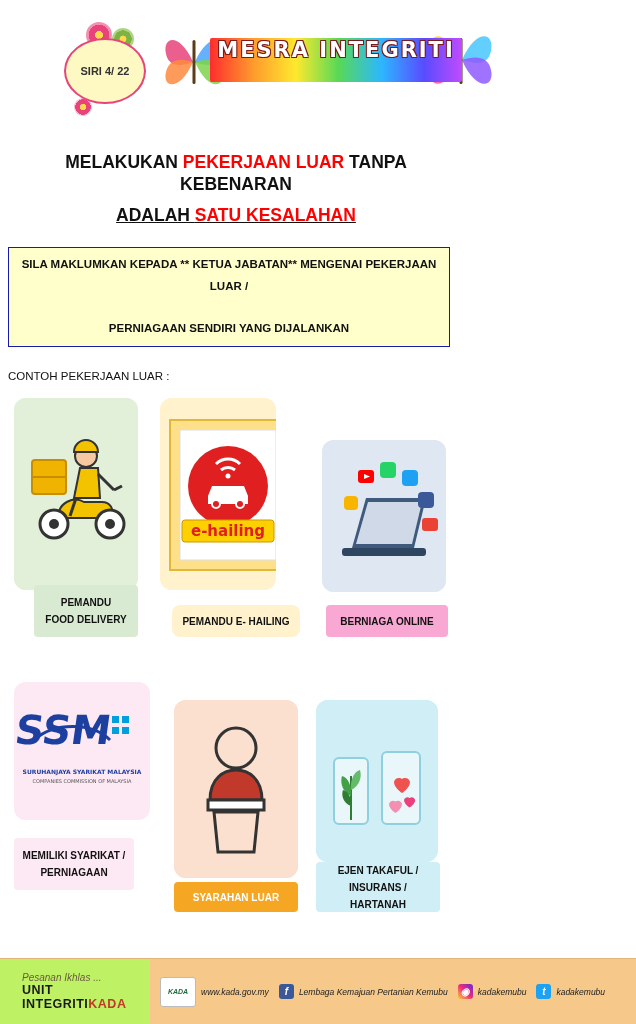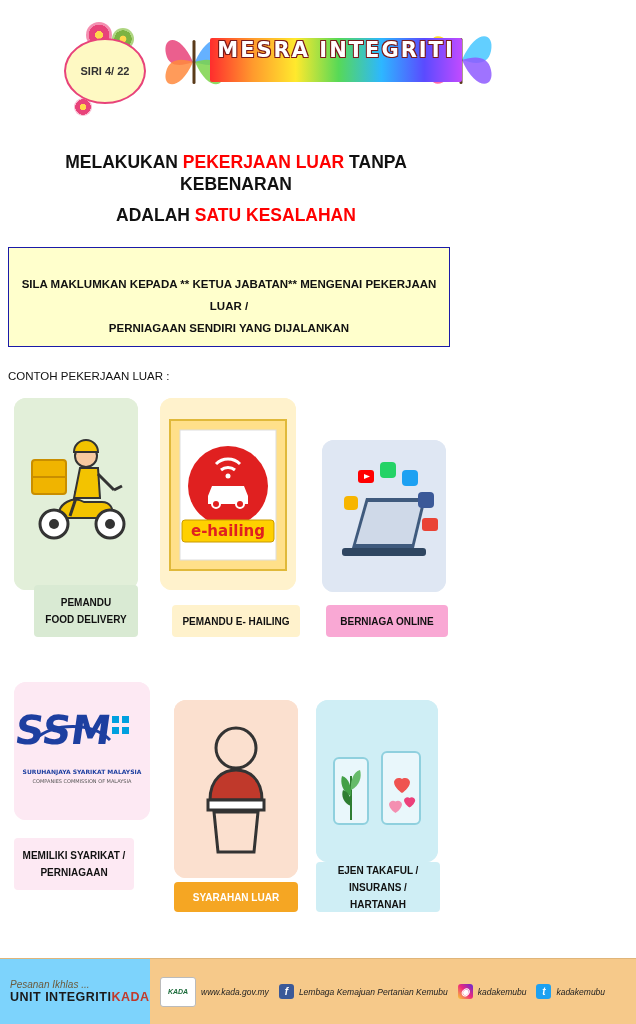--- a/index.html
+++ b/index.html
@@ -50,29 +50,29 @@
   }
 
   
   .headline1 {
     position:absolute; left:14px; top:152px; width:444px;
     text-align:center; font-size:17.5px; font-weight:bold; color:#111;
     line-height:1.25;
   }
   .headline2 {
     position:absolute; left:14px; top:205px; width:444px;
-    text-align:center; font-size:17.5px; font-weight:bold; color:#111;
+    text-align:center; font-size:17.5px; font-weight:bold; color:#111;text-decoration:underline;
   }
   .hl-red { color:#ff0000; }
 
   
   .notice {
     position:absolute; left:8px; top:247px; width:442px; height:100px;
     background:#ffffcc; border:1px solid #1a1aa8;
-    display:flex; flex-direction:column; align-items:center; justify-content:flex-end;
+    display:flex; flex-direction:column; align-items:center; justify-content:space-between;
     padding:6px 10px;
   }
   .notice p { margin:0; font-size:11.5px; font-weight:bold; color:#111; line-height:1.9; text-align:center; }
 
   
   .redpanel {
     position:absolute; left:460px; top:117px; width:168px; height:698px;
     background:#ff3b30; border:1px solid #cc2a22;
     padding:48px 10px 10px 10px;
     text-align:center;
@@ -92,22 +92,22 @@
   }
   .caption {
     position:absolute; display:flex; align-items:center; justify-content:center;
     text-align:center; font-size:10px; font-weight:bold; color:#111;
     line-height:1.7; padding:4px 6px; border-radius:4px;
   }
 
   .t1 { left:14px; top:398px; width:124px; height:192px; background:#e2efd9; }
   .c1 { left:34px; top:585px; width:104px; height:52px; background:#d9ead3; }
 
-  .t2 { left:160px; top:398px; width:136px; height:192px; background:#fff2cc; }
-  .c2 { left:172px; top:605px; width:128px; height:32px; background:#fff2cc; }
+  .t2 { left:160px; top:398px; width:116px; height:192px; background:#fff2cc; }
+  .c2 { left:172px; top:605px; width:128px; height:32px; background:#fff2cc;border-radius:8px; }
 
   .t3 { left:322px; top:440px; width:124px; height:152px; background:#dfe7f3; }
   .c3 { left:326px; top:605px; width:122px; height:32px; background:#f9a8d4; }
 
   
   .t4 { left:14px; top:682px; width:136px; height:138px; background:#fde9f3; }
   .c4 { left:14px; top:838px; width:120px; height:52px; background:#fde9f3; }
 
   .t5 { left:174px; top:700px; width:124px; height:178px; background:#fbe0cf; }
   .c5 { left:174px; top:882px; width:124px; height:30px; background:#f5a623; color:#fff; }
@@ -125,22 +125,22 @@
   .rujukan .ritem:before { content:"\2756"; position:absolute; left:0; top:0; font-size:7px; }
 
   
   .footer {
     position:absolute; left:0; bottom:0; width:636px; height:66px;
     background:#f6c98a; border-top:1px solid #e0b579;
     display:flex; align-items:center;
   }
   .foot-left {
     width:150px; height:100%;
-    background:#7dd3fc;
-    display:flex; flex-direction:column; justify-content:center; padding-left:10px;
+    background:#bef264;
+    display:flex; flex-direction:column; justify-content:center; padding-left:22px;
     position:relative;
   }
   .pesanan { font-size:10px; font-style:italic; color:#6b5b3e; }
   .unitint { font-size:12.5px; font-weight:bold; color:#1a1a1a; letter-spacing:.5px; }
   .unitint .kada { color:#c0392b; }
   .foot-item { display:flex; align-items:center; gap:5px; margin-left:10px; font-size:8.5px; color:#222;font-style:italic; }
   .kada-logo {
     width:36px; height:30px; background:#fff; border:1px solid #bbb; border-radius:3px;
     display:flex; align-items:center; justify-content:center;
     font-size:7px; font-weight:bold; color:#1b6b3a;

